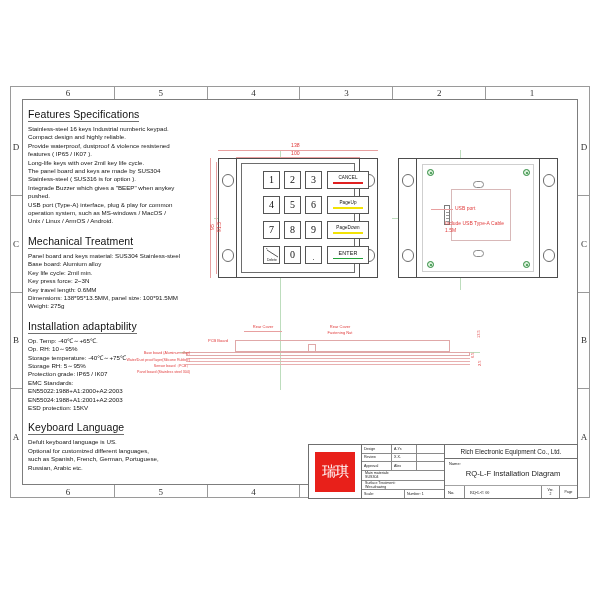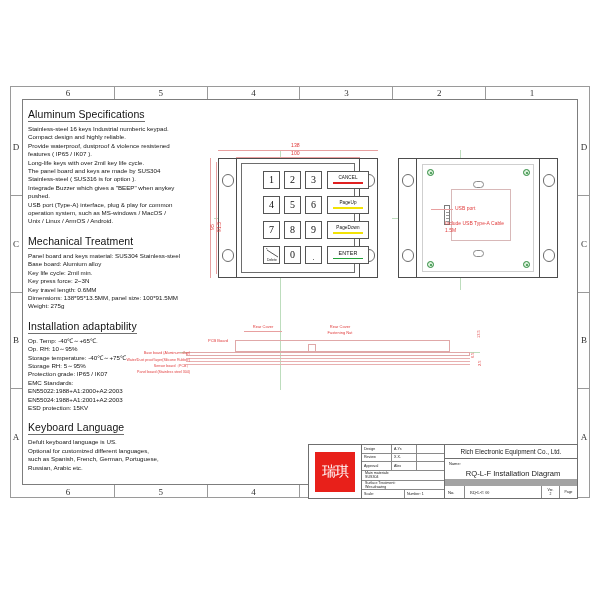--- a/index.html
+++ b/index.html
@@ -94,21 +94,21 @@
   .logo-sq span{color:#fff;font-size:14px;font-family:"Liberation Serif",serif;letter-spacing:-1px;line-height:1;}
   .tb-meta{width:82px;border-right:1px solid #6f6f6f;display:flex;flex-direction:column;font-size:3.6px;}
   .mrow{display:flex;border-bottom:1px solid #8a8a8a;flex:1;align-items:center;}
   .mrow:last-child{border-bottom:none;}
   .mk{width:27px;padding-left:2px;border-right:1px solid #8a8a8a;align-self:stretch;display:flex;align-items:center;}
   .mv{padding-left:2px;border-right:1px solid #8a8a8a;width:22px;align-self:stretch;display:flex;align-items:center;}
   .mv2{flex:1;}
   .mfull{flex:1;padding-left:3px;display:flex;flex-direction:column;justify-content:center;line-height:4.4px;}
   .tb-main{flex:1;display:flex;flex-direction:column;}
   .tb-co{height:13px;border-bottom:1px solid #6f6f6f;display:flex;align-items:center;justify-content:center;font-size:6.4px;}
-  .tb-name{flex:1;border-bottom:7px solid #a3a3a3;padding:2px 0 0 4px;}
+  .tb-name{flex:1;border-bottom:1px solid #a3a3a3;padding:2px 0 0 4px;}
   .tb-name .nl{font-size:4px;}
   .tb-name .nv{font-size:7.6px;text-align:center;margin-top:3px;}
   .tb-no{height:12px;display:flex;align-items:center;font-size:4.2px;}
   .tb-no .c1{width:16px;padding-left:3px;border-right:1px solid #8a8a8a;align-self:stretch;display:flex;align-items:center;}
   .tb-no .c2{flex:1;padding-left:5px;border-right:1px solid #8a8a8a;align-self:stretch;display:flex;align-items:center;font-family:"Liberation Serif",serif;}
   .tb-no .c3,.tb-no .c4{width:17px;align-self:stretch;display:flex;flex-direction:column;align-items:center;justify-content:center;font-size:3.4px;border-right:1px solid #8a8a8a;}
   .tb-no .c4{border-right:none;}
 </style>
 </head>
 <body>
@@ -142,21 +142,21 @@
   </div>
   <div class="ruler-right">
     <div class="cell">D</div>
     <div class="cell">C</div>
     <div class="cell">B</div>
     <div class="cell">A</div>
   </div>
 
   <div class="specs">
     <div>
-      <div class="sec-title"><span class="u-line">Aluminum Specifications</span></div>
+      <div class="sec-title"><span class="u-line">Features Specifications</span></div>
       <div class="sec-body">
         <div>Stainless-steel 16 keys Industrial numberic keypad.</div>
         <div>Compact design and highly reliable.</div>
         <div>Provide waterproof, dustproof &amp; violence resistened</div>
         <div>features ( IP65 / IK07 ).</div>
         <div>Long-life keys with over 2mil key life cycle.</div>
         <div>The panel board and keys are made by SUS304</div>
         <div>Stainless-steel ( SUS316 is for option ).</div>
         <div>Integrade Buzzer which gives a "BEEP" when anykey</div>
         <div>pushed.</div>

